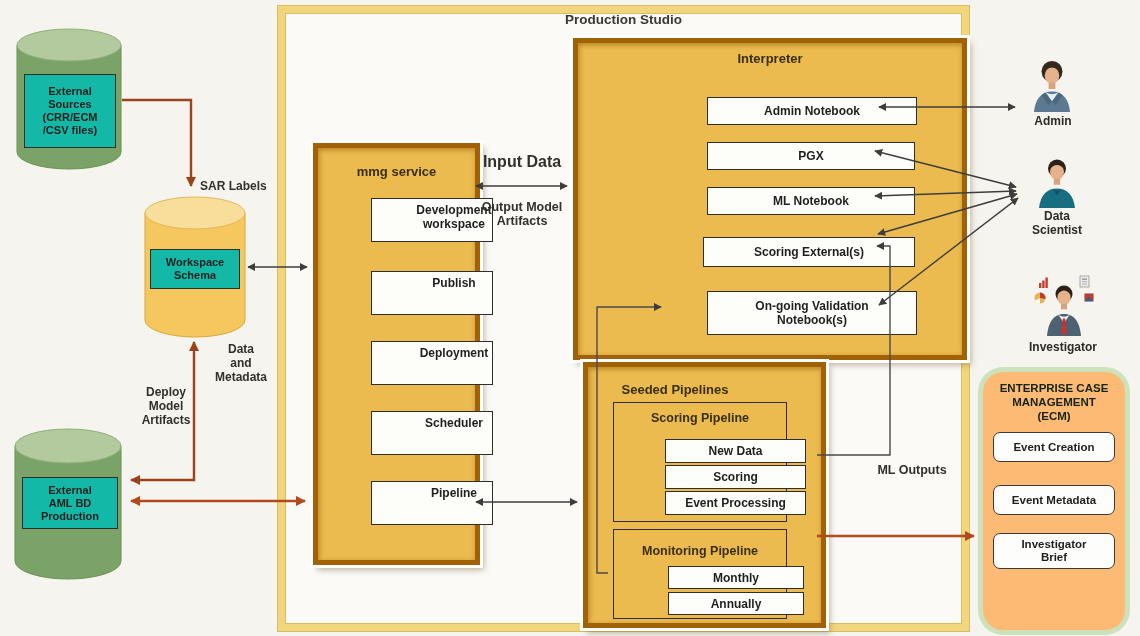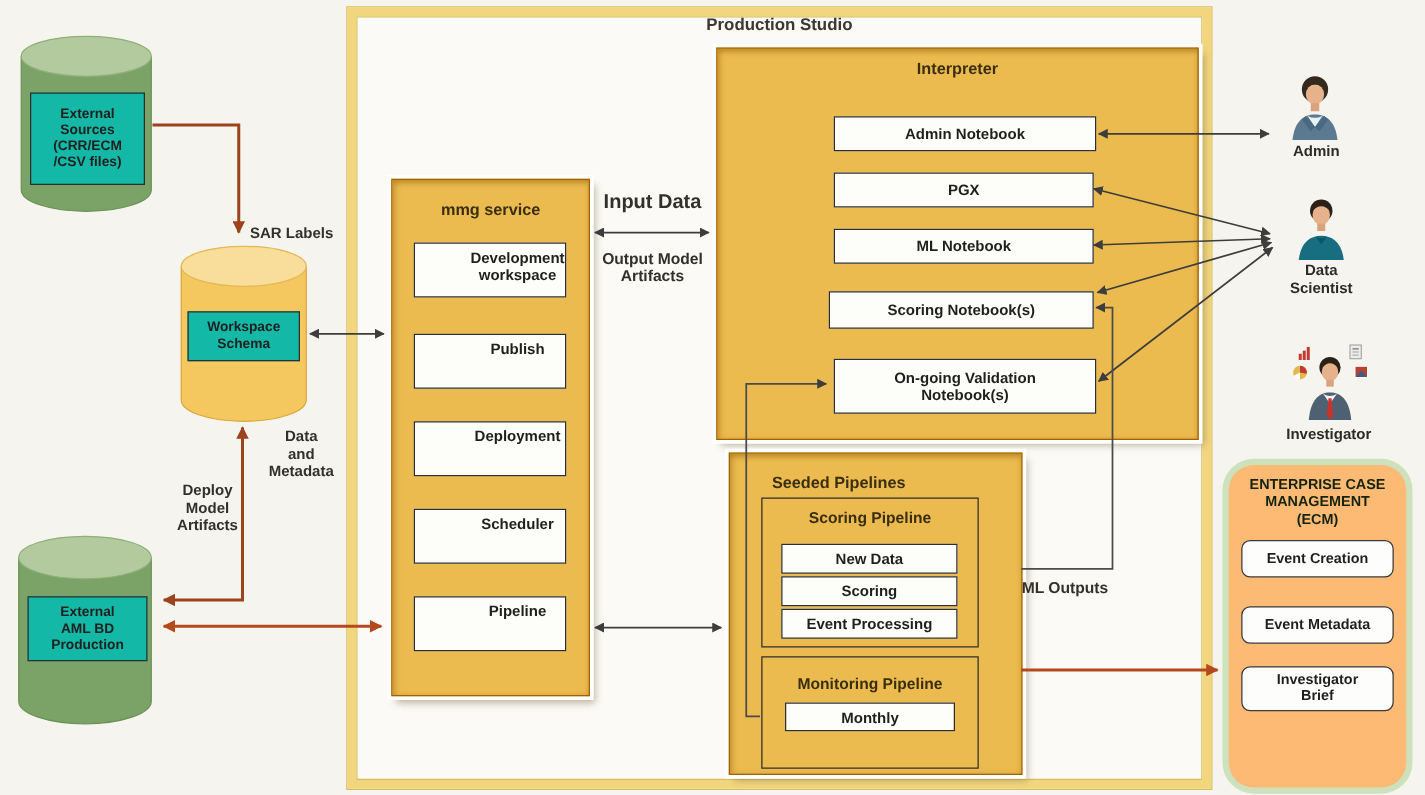--- a/index.html
+++ b/index.html
@@ -17,31 +17,31 @@
     border:7px solid #F2D67E;
     box-shadow:0 0 0 1px #D9BD60, inset 0 0 0 1px #D9BD60;
   }
   .cs-title{
     left:278px;top:12px;width:691px;text-align:center;
     font-weight:bold;font-size:13.5px;color:#3B3833;
   }
   
   .panel{
     background:#ECBB4F;
-    border:1px solid #a16207;
+    border:5px solid #a16207;
     box-shadow:0 0 0 3px #ffffff, 4px 5px 6px rgba(110,95,55,.45),
                inset 0 3px 4px rgba(140,90,0,.38), inset 3px 0 4px rgba(140,90,0,.22);
   }
   .ptitle{
     font-weight:bold;font-size:13px;color:#3A2E10;text-align:center;width:100%;
   }
   .wbox{
     background:#FDFDFA;border:1.5px solid #2E2E2E;
     font-weight:bold;font-size:12px;line-height:14px;color:#1F1F1F;
-    display:flex;align-items:center;justify-content:center;text-align:center;
+    display:flex;align-items:center;justify-content:center;text-align:center;margin-left:36px;
   }
   .wbox.toptext{align-items:flex-start;padding-top:4px;box-sizing:border-box;padding-left:44px;}
   .sub{border:1.5px solid #2E2E2E;}
   .subtitle{font-weight:bold;font-size:12.5px;color:#3A2E10;text-align:center;width:100%;}
   .flabel{
     font-weight:bold;font-size:12px;line-height:14px;color:#33302A;text-align:center;
   }
   .cyl-label{
     background:#14b8a6;border:1.5px solid #2E2E2E;
     font-weight:bold;font-size:11px;line-height:13px;color:#1F1F1F;
@@ -98,36 +98,37 @@
   <div class="abs wbox toptext pre" style="left:17px;top:193px;width:122px;height:44px">Deployment</div>
   <div class="abs wbox toptext pre" style="left:17px;top:263px;width:122px;height:44px">Scheduler</div>
   <div class="abs wbox toptext pre" style="left:17px;top:333px;width:122px;height:44px">Pipeline</div>
 </div>
 
 <div class="abs panel" style="left:573px;top:38px;width:384px;height:312px">
   <div class="abs ptitle" style="top:8px">Interpreter</div>
   <div class="abs wbox" style="left:93px;top:54px;width:208px;height:26px">Admin Notebook</div>
   <div class="abs wbox" style="left:93px;top:99px;width:206px;height:26px">PGX</div>
   <div class="abs wbox" style="left:93px;top:144px;width:206px;height:26px">ML Notebook</div>
-  <div class="abs wbox" style="left:89px;top:194px;width:210px;height:28px">Scoring Notebook(s)</div>
+  <div class="abs wbox" style="left:89px;top:194px;width:210px;height:28px">Scoring External(s)</div>
   <div class="abs wbox pre" style="left:93px;top:248px;width:208px;height:42px">On-going Validation
 Notebook(s)</div>
 </div>
 
 <div class="abs panel" style="left:583px;top:362px;width:233px;height:256px">
   <div class="abs subtitle" style="left:12px;top:15px;width:150px;font-size:13px">Seeded Pipelines</div>
   <div class="abs sub" style="left:25px;top:35px;width:172px;height:118px">
     <div class="abs subtitle" style="top:8px">Scoring Pipeline</div>
     <div class="abs wbox" style="left:15px;top:36px;width:139px;height:22px">New Data</div>
     <div class="abs wbox" style="left:15px;top:62px;width:139px;height:22px">Scoring</div>
     <div class="abs wbox" style="left:15px;top:88px;width:139px;height:22px">Event Processing</div>
   </div>
   <div class="abs sub" style="left:25px;top:162px;width:172px;height:88px">
     <div class="abs subtitle" style="top:14px">Monitoring Pipeline</div>
     <div class="abs wbox" style="left:18px;top:36px;width:134px;height:21px">Monthly</div>
+    <div class="abs wbox" style="left:18px;top:62px;width:134px;height:21px">Annually</div>
   </div>
 </div>
 
 <div class="abs ecm" style="left:983px;top:372px;width:142px;height:258px">
   <div class="abs ecm-title pre" style="top:9px">ENTERPRISE CASE
 MANAGEMENT
 (ECM)</div>
   <div class="abs ecm-row" style="left:10px;top:60px;width:120px;height:28px">Event Creation</div>
   <div class="abs ecm-row" style="left:10px;top:113px;width:120px;height:28px">Event Metadata</div>
   <div class="abs ecm-row pre" style="left:10px;top:161px;width:120px;height:34px">Investigator
@@ -192,21 +193,21 @@
 <div class="abs flabel" style="left:200px;top:179px;width:70px;text-align:left">SAR Labels</div>
 <div class="abs flabel pre" style="left:212px;top:342px;width:58px">Data
 and
 Metadata</div>
 <div class="abs flabel pre" style="left:131px;top:385px;width:70px">Deploy
 Model
 Artifacts</div>
 <div class="abs flabel" style="left:472px;top:155px;width:100px;font-size:16px">Input Data</div>
 <div class="abs flabel pre" style="left:462px;top:200px;width:120px;font-size:12.5px">Output Model
 Artifacts</div>
-<div class="abs flabel" style="left:804px;top:463px;width:96px;font-size:12.5px">ML Outputs</div>
+<div class="abs flabel" style="left:864px;top:463px;width:96px;font-size:12.5px">ML Outputs</div>
 
 <svg class="abs" style="left:0;top:0;pointer-events:none" width="1140" height="636">
   <defs>
     <marker id="mB" viewBox="0 0 10 10" refX="9" refY="5" markerWidth="8" markerHeight="8" orient="auto-start-reverse" markerUnits="userSpaceOnUse">
       <path d="M0,0 L10,5 L0,10 Z" fill="#3D3D3D"></path>
     </marker>
     <marker id="mBr" viewBox="0 0 10 10" refX="9" refY="5" markerWidth="10" markerHeight="10" orient="auto-start-reverse" markerUnits="userSpaceOnUse">
       <path d="M0,0 L10,5 L0,10 Z" fill="#9B431D"></path>
     </marker>
     <marker id="mR" viewBox="0 0 10 10" refX="9" refY="5" markerWidth="10" markerHeight="10" orient="auto-start-reverse" markerUnits="userSpaceOnUse">

